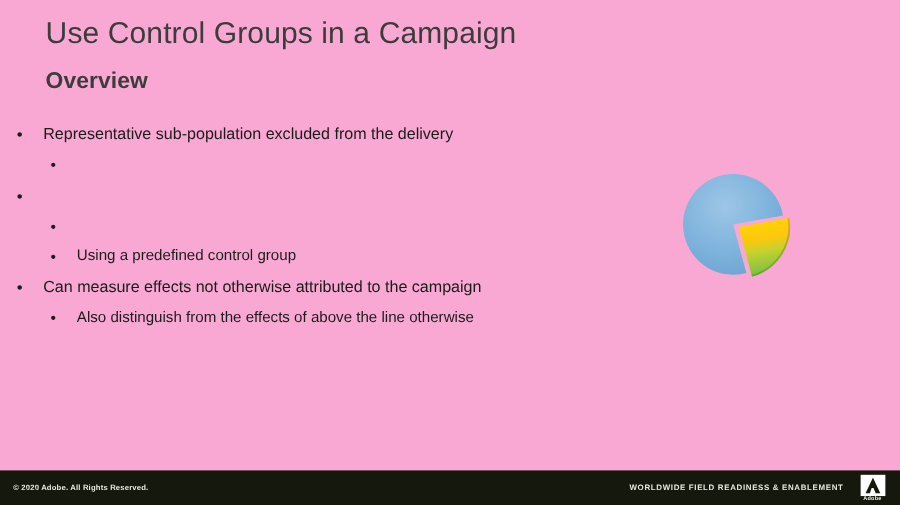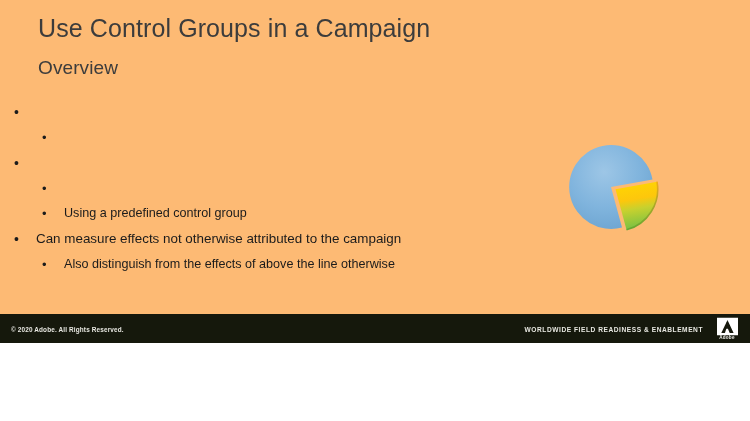--- a/index.html
+++ b/index.html
@@ -10,42 +10,42 @@
   body {
     width: 750px;
     height: 421px;
     overflow: hidden;
     font-family: "Liberation Sans", sans-serif;
     -webkit-font-smoothing: antialiased;
   }
   #slide {
     position: relative;
     width: 750px;
-    height: 343px;
-    background: #fdba74;
+    height: 421px;
+    background: #f9a8d4;
     box-sizing: border-box;
   }
 
   
   #title {
     position: absolute;
     left: 38px;
     top: 14px;
     font-size: 25px;
     font-weight: 300;
     letter-spacing: 0.1px;
     color: #3c3c3c;
     white-space: nowrap;
   }
   #subtitle {
     position: absolute;
     left: 38px;
     top: 57px;
     font-size: 19px;
-    font-weight: 400;
+    font-weight: 700;
     letter-spacing: 0.1px;
     color: #3c3c3c;
     white-space: nowrap;
   }
 
   
   #bullets {
     position: absolute;
     left: 14px;
     top: 99px;
@@ -156,20 +156,21 @@
 
 <div id="slide">
 
   <div id="title">Use Control Groups in a Campaign</div>
   <div id="subtitle">Overview</div>
 
   <div id="bullets">
 
     <div class="bullet lvl1">
       <span class="marker">•</span>
+      <span class="btext">Representative sub-population excluded from the delivery</span>
     </div>
 
     <div class="bullet lvl2">
       <span class="marker">•</span>
     </div>
 
     <div class="bullet lvl1">
       <span class="marker">•</span>
     </div>
 

